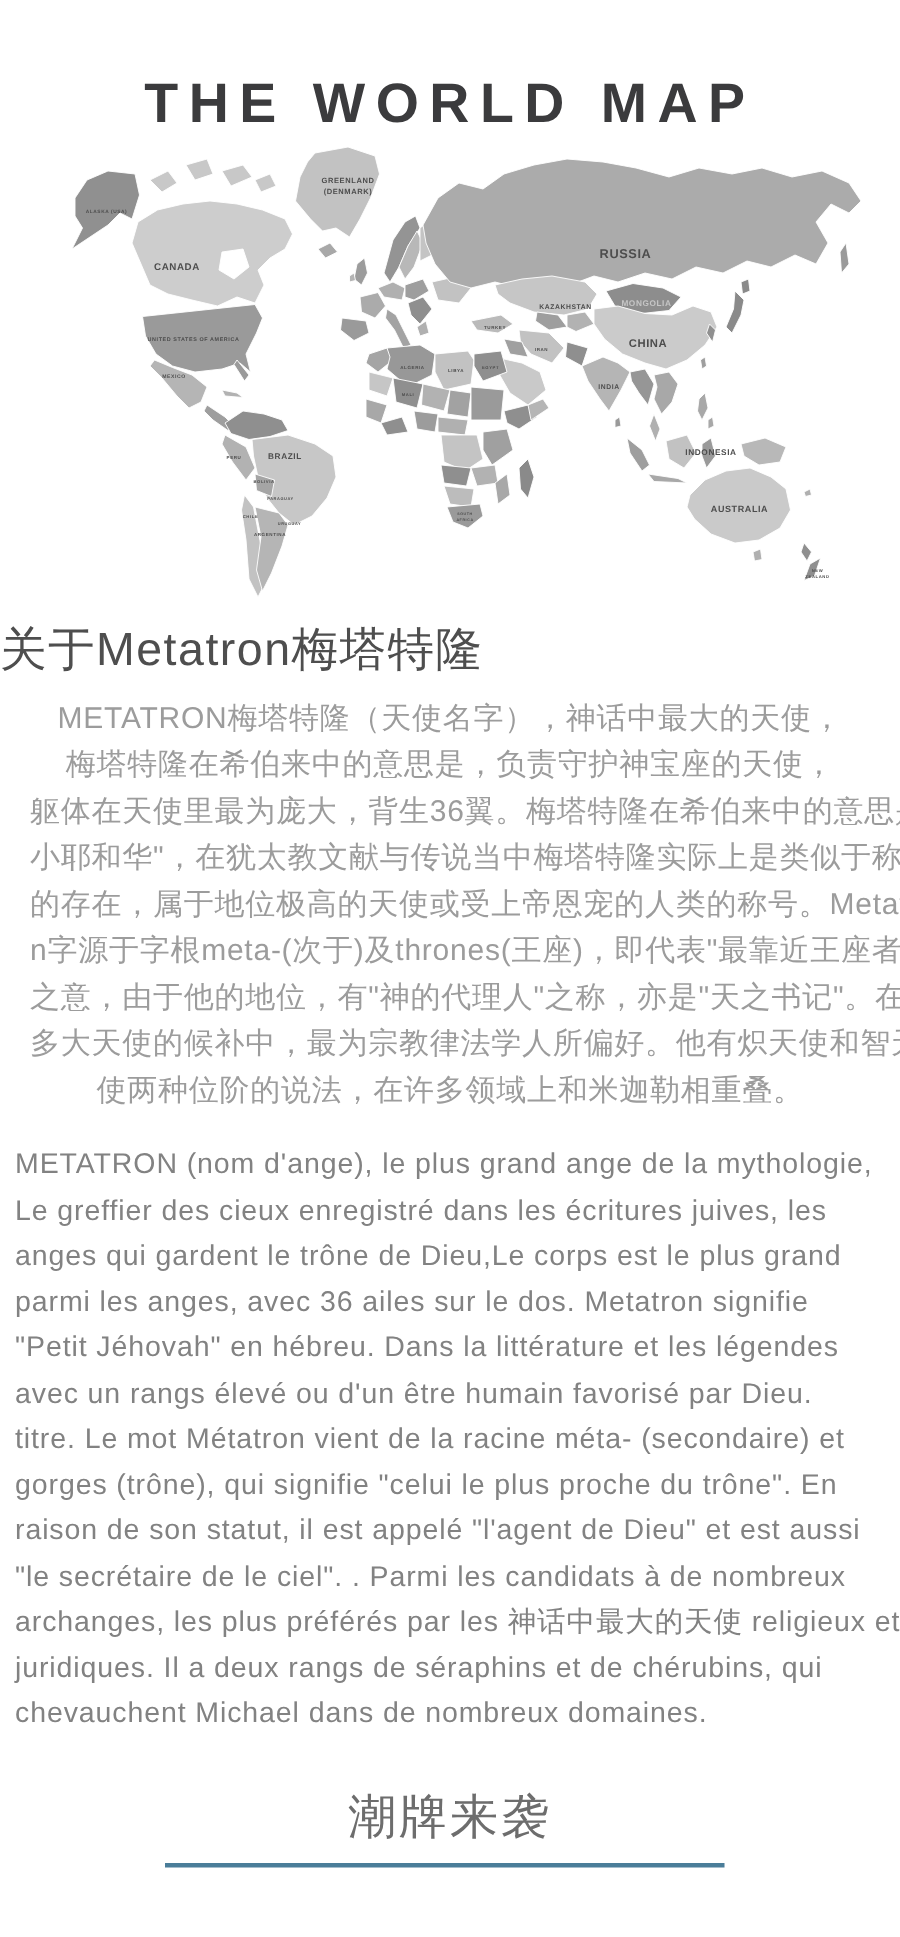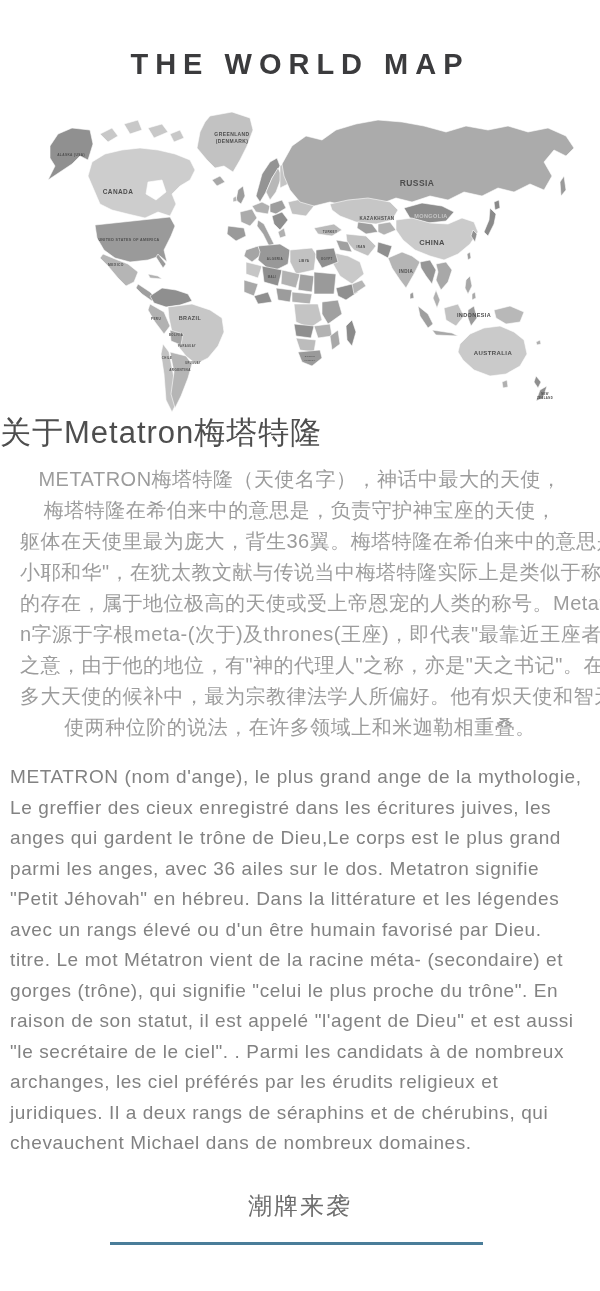--- a/index.html
+++ b/index.html
@@ -1,24 +1,24 @@
 <!DOCTYPE html>
 <html><head>
 <meta charset="utf-8">
 <style>
   html,body{margin:0;padding:0;background:#ffffff;}
   body{font-family:"Liberation Sans","DejaVu Sans",sans-serif;}
   #page{position:relative;width:600px;height:1291px;margin:0 auto;background:#ffffff;overflow:hidden;}
 
   .page-title{
     position:absolute;top:48px;left:0;width:600px;text-align:center;
-    font-size:29px;font-weight:700;letter-spacing:7px;color:#3b3b3d;
-  }
-
-  #map-wrap{position:absolute;top:103px;left:0;width:600px;height:332px;}
+    font-size:37px;font-weight:700;letter-spacing:7px;color:#3b3b3d;
+  }
+
+  #map-wrap{position:absolute;top:89px;left:0;width:600px;height:332px;}
   #map-wrap svg{display:block;}
   #map-wrap path{stroke:#ffffff;stroke-width:0.6;}
   #map-labels text{
     font-family:"Liberation Sans","DejaVu Sans",sans-serif;
     font-weight:700;letter-spacing:0.4px;
   }
 
   .zh-heading{
     position:absolute;top:412px;left:0;width:600px;
     font-size:31px;font-weight:300;color:#4e4e4e;letter-spacing:1px;
@@ -26,21 +26,21 @@
   .zh-para{
     position:absolute;top:464px;left:20px;width:560px;text-align:center;
     font-size:20px;font-weight:300;color:#9c9c9c;line-height:31px;letter-spacing:0.5px;
   }
   .fr-para{
     position:absolute;top:762px;left:10px;width:580px;
     font-size:19px;font-weight:300;color:#828282;line-height:30.5px;letter-spacing:0.6px;
   }
   .footer-heading{
     position:absolute;top:1190px;left:0;width:600px;text-align:center;
-    font-size:24px;font-weight:300;color:#6d6d6d;letter-spacing:2px;
+    font-size:32px;font-weight:300;color:#6d6d6d;letter-spacing:2px;
   }
   .divider{
     position:absolute;top:1242px;left:110px;width:373px;height:3px;
     background:#4a7d99;
   }
   .tline{white-space:nowrap;}
 </style>
 </head>
 <body>
 
@@ -201,21 +201,21 @@
       <div class="tline">METATRON (nom d'ange), le plus grand ange de la mythologie,</div>
       <div class="tline">Le greffier des cieux enregistré dans les écritures juives, les</div>
       <div class="tline">anges qui gardent le trône de Dieu,Le corps est le plus grand</div>
       <div class="tline">parmi les anges, avec 36 ailes sur le dos. Metatron signifie</div>
       <div class="tline">"Petit Jéhovah" en hébreu. Dans la littérature et les légendes</div>
       <div class="tline">avec un rangs élevé ou d'un être humain favorisé par Dieu.</div>
       <div class="tline">titre. Le mot Métatron vient de la racine méta- (secondaire) et</div>
       <div class="tline">gorges (trône), qui signifie "celui le plus proche du trône". En</div>
       <div class="tline">raison de son statut, il est appelé "l'agent de Dieu" et est aussi</div>
       <div class="tline">"le secrétaire de le ciel". . Parmi les candidats à de nombreux</div>
-      <div class="tline">archanges, les ciel préférés par les érudits religieux et</div>
+      <div class="tline">archanges, les plus préférés par les 神话中最大的天使 religieux et</div>
       <div class="tline">juridiques. Il a deux rangs de séraphins et de chérubins, qui</div>
       <div class="tline">chevauchent Michael dans de nombreux domaines.</div>
     </div>
 
   <div class="footer-heading">潮牌来袭</div>
 
   <div class="divider"></div>
 
 </div>
 

